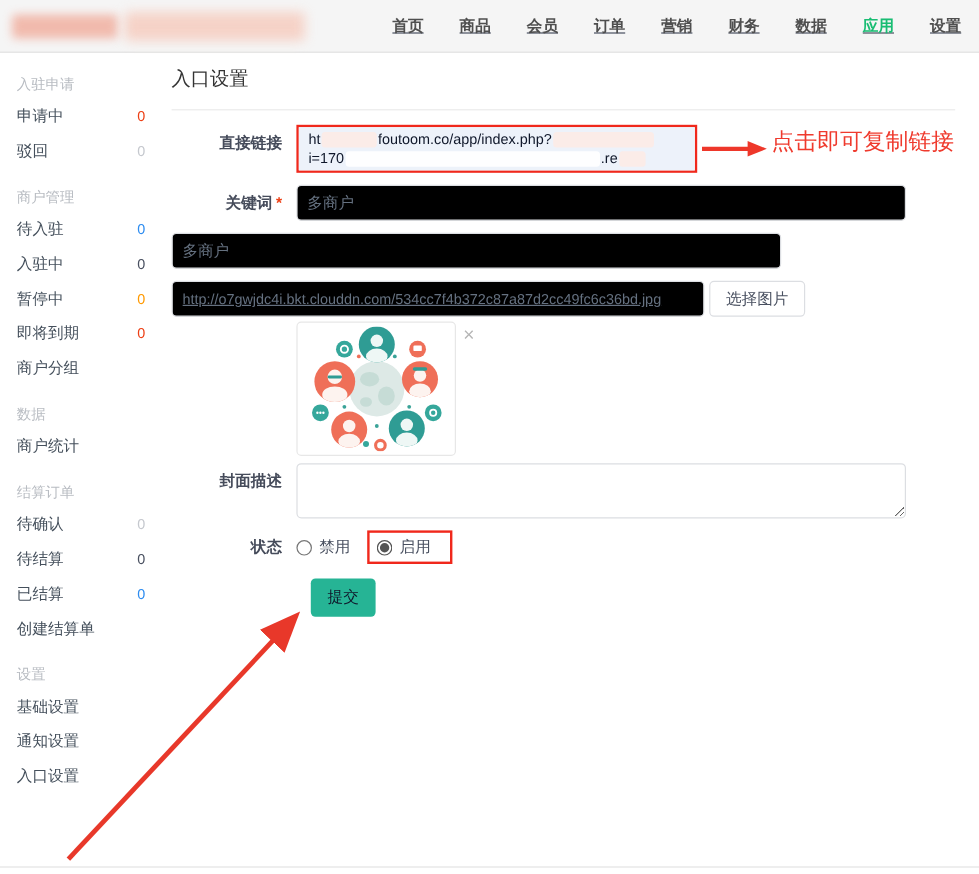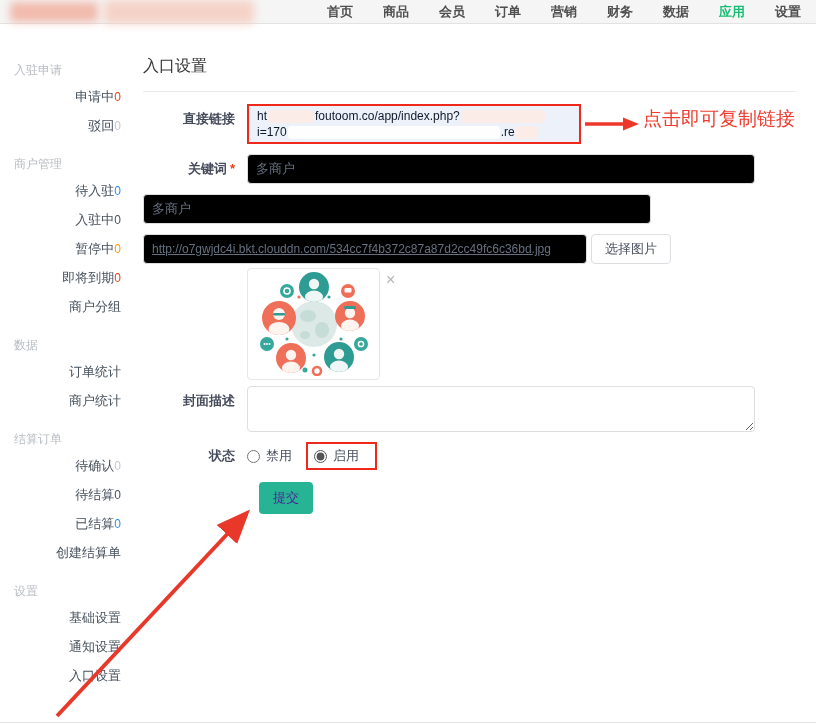--- a/index.html
+++ b/index.html
@@ -7,41 +7,41 @@
   body {
     position: relative;
     font-family: "Liberation Sans", "DejaVu Sans", sans-serif;
     background: #fff;
     overflow: hidden;
     color: #495060;
   }
 
   
   .navbar {
-    position: absolute; top: 0; left: 0; right: 0; height: 24px;
+    position: absolute; top: 0; left: 0; right: 0; height: 44px;
     background: #f5f5f5; border-bottom: 1px solid #e2e2e2;
-    display: flex; align-items: center; z-index: 5;
+    display: flex; align-items: center; z-index: 5; text-decoration: underline;
   }
   .logo-area { display: flex; align-items: center; margin-left: 10px; }
   .logo-blur-a { width: 88px; height: 20px; background: #f0a795; border-radius: 3px; filter: blur(4px); opacity: .75; }
   .logo-blur-b { width: 150px; height: 24px; background: #f6cabc; border-radius: 3px; filter: blur(5px); opacity: .8; margin-left: 6px; }
   .nav-menu { display: flex; margin-left: 58px; }
   .nav-item {
     padding: 0 15px; font-size: 13px; font-weight: 700; color: #4f4f4f;
     line-height: 38px; cursor: pointer; white-space: nowrap;
   }
   .nav-item.active { color: #19bd73; }
 
   
   .sidebar { position: absolute; top: 38px; left: 0; width: 135px; bottom: 0; padding-top: 14px; background: #fff; }
   .sb-section { margin-bottom: 10px; }
   .sb-title { height: 24px; line-height: 24px; margin-top: 12px; padding: 0 14px; color: #b8bcc2; font-size: 12px; }
   .sb-section:first-child .sb-title { margin-top: 6px; }
   .sb-row {
-    display: flex; justify-content: flex-end; align-items: center;
+    display: flex; justify-content: space-between; align-items: center;
     padding: 0 14px; height: 29px; font-size: 13px; color: #45505c; cursor: pointer;
   }
   .sb-count { font-size: 12px; }
   .c-red { color: #ed3f14; } .c-blue { color: #2d8cf0; }
   .c-orange { color: #ff9900; } .c-dark { color: #495060; } .c-gray { color: #c5c8ce; }
 
   
   .content { position: absolute; left: 135px; top: 38px; right: 0; bottom: 0; padding: 18px 20px 0 8px; background: #fff; }
   .page-title { font-size: 16px; font-weight: 400; color: #333; padding-bottom: 14px; border-bottom: 1px solid #eaeaea; margin-bottom: 12px; }
 
@@ -98,21 +98,21 @@
   .row-status { margin-bottom: 12px; align-items: center; }
   .row-status .flabel { line-height: 26px; }
   .radio-group { display: flex; align-items: center; padding-top: 0; }
   .radio-opt { display: inline-flex; align-items: center; font-size: 13px; color: #495060; margin-right: 14px; cursor: pointer; }
   .radio-opt input { margin-right: 6px; accent-color: #555; }
   .hl-redbox { border: 2px solid #f0281c; padding: 3px 16px 3px 6px; display: inline-flex; align-items: center; }
   .hl-redbox .radio-opt { margin-right: 0; }
 
   
   .submit-btn {
-    margin-left: 116px; background: #26b495; color: #4c1d95; border: none; border-radius: 4px;
+    margin-left: 116px; background: #26b495; color: #0f172a; border: none; border-radius: 4px;
     padding: 7px 14px; font-size: 13px; cursor: pointer; font-family: inherit;
   }
 
   .overlay-arrows { position: absolute; left: 0; top: 0; width: 816px; height: 728px; pointer-events: none; z-index: 9; }
   .bottom-line { position: absolute; left: 0; right: 0; bottom: 5px; height: 1px; background: #e3e3e3; }
 </style>
 </head>
 <body>
 
 <header class="navbar">
@@ -166,23 +166,20 @@
       <span class="sb-count c-red">0</span>
     </div>
     <div class="sb-row">
       <span>商户分组</span>
       <span class="sb-count"></span>
     </div>
   </div>
 
   <div class="sb-section">
     <div class="sb-title">数据</div>
-    <div class="sb-row">
-      <span>订单统计</span>
-    </div>
     <div class="sb-row">
       <span>商户统计</span>
     </div>
   </div>
 
   <div class="sb-section">
     <div class="sb-title">结算订单</div>
     <div class="sb-row">
       <span>待确认</span>
       <span class="sb-count c-gray">0</span>

